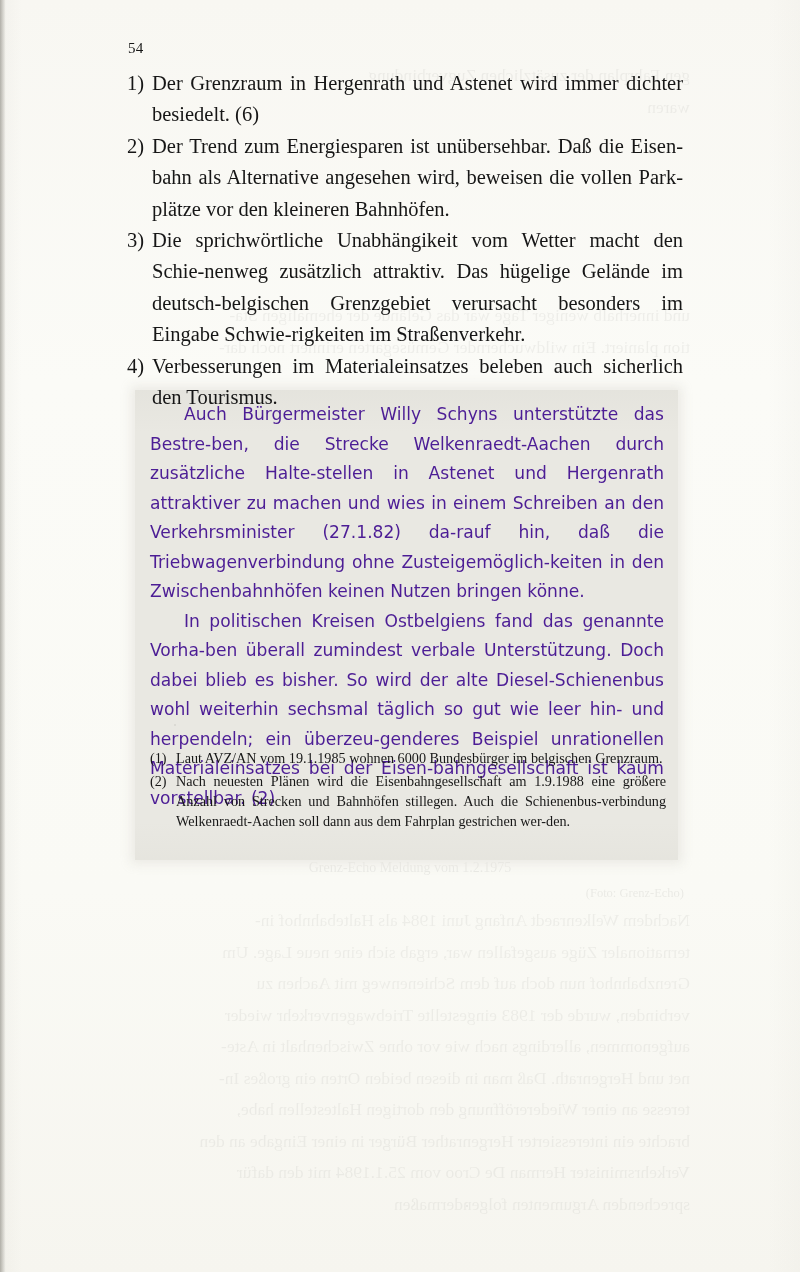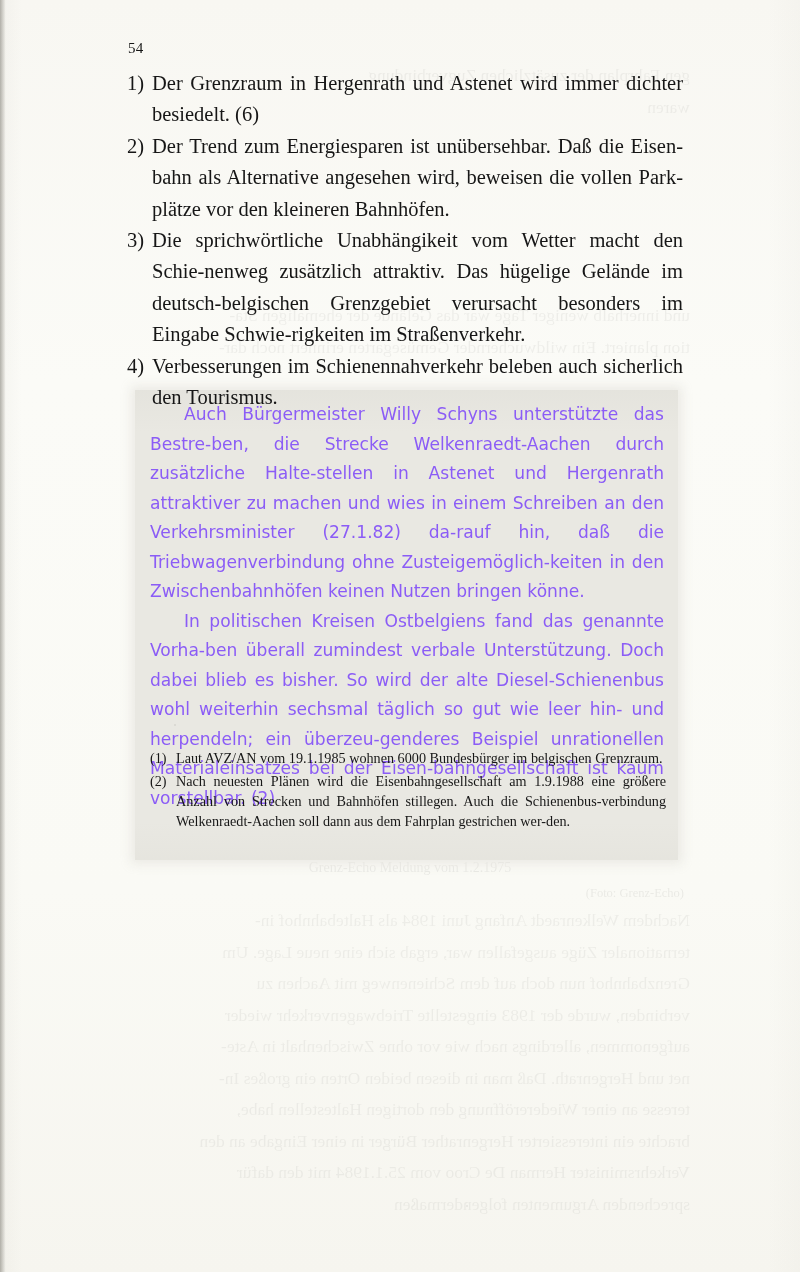--- a/index.html
+++ b/index.html
@@ -141,21 +141,21 @@
   }
 
   .body-block {
     position: absolute;
     left: 150px;
     top: 400px;
     width: 514px;
     font-family: "DejaVu Sans", "Liberation Sans", sans-serif;
     font-size: 17.1px;
     line-height: 29.5px;
-    color: #8b5cf6;
+    color: #4c1d95;
   }
   .body-block p {
     margin: 0;
     text-align: justify;
     text-align-last: left;
     text-indent: 34px;
   }
 
   .footnotes {
     position: absolute;
@@ -236,21 +236,21 @@
       <li class="li">
         <span class="li-marker">2)</span>
         <span class="li-text">Der Trend zum Energiesparen ist unübersehbar. Daß die Eisen-bahn als Alternative angesehen wird, beweisen die vollen Park-plätze vor den kleineren Bahnhöfen.</span>
       </li>
       <li class="li">
         <span class="li-marker">3)</span>
         <span class="li-text">Die sprichwörtliche Unabhängikeit vom Wetter macht den Schie-nenweg zusätzlich attraktiv. Das hügelige Gelände im deutsch-belgischen Grenzgebiet verursacht besonders im Eingabe Schwie-rigkeiten im Straßenverkehr.</span>
       </li>
       <li class="li">
         <span class="li-marker">4)</span>
-        <span class="li-text">Verbesserungen im Schienennahverkehr beleben auch sicherlich den Tourismus.</span>
+        <span class="li-text">Verbesserungen im Materialeinsatzes beleben auch sicherlich den Tourismus.</span>
       </li>
     </ol>
 
     <div class="body-block">
       <p>Auch Bürgermeister Willy Schyns unterstützte das Bestre-ben, die Strecke Welkenraedt-Aachen durch zusätzliche Halte-stellen in Astenet und Hergenrath attraktiver zu machen und wies in einem Schreiben an den Verkehrsminister (27.1.82) da-rauf hin, daß die Triebwagenverbindung ohne Zusteigemöglich-keiten in den Zwischenbahnhöfen keinen Nutzen bringen könne.</p>
       <p>In politischen Kreisen Ostbelgiens fand das genannte Vorha-ben überall zumindest verbale Unterstützung. Doch dabei blieb es bisher. So wird der alte Diesel-Schienenbus wohl weiterhin sechsmal täglich so gut wie leer hin- und herpendeln; ein überzeu-genderes Beispiel unrationellen Materialeinsatzes bei der Eisen-bahngesellschaft ist kaum vorstellbar. (2)</p>
     </div>
 
     <div class="footnotes">
       <div class="fn fn-1">

